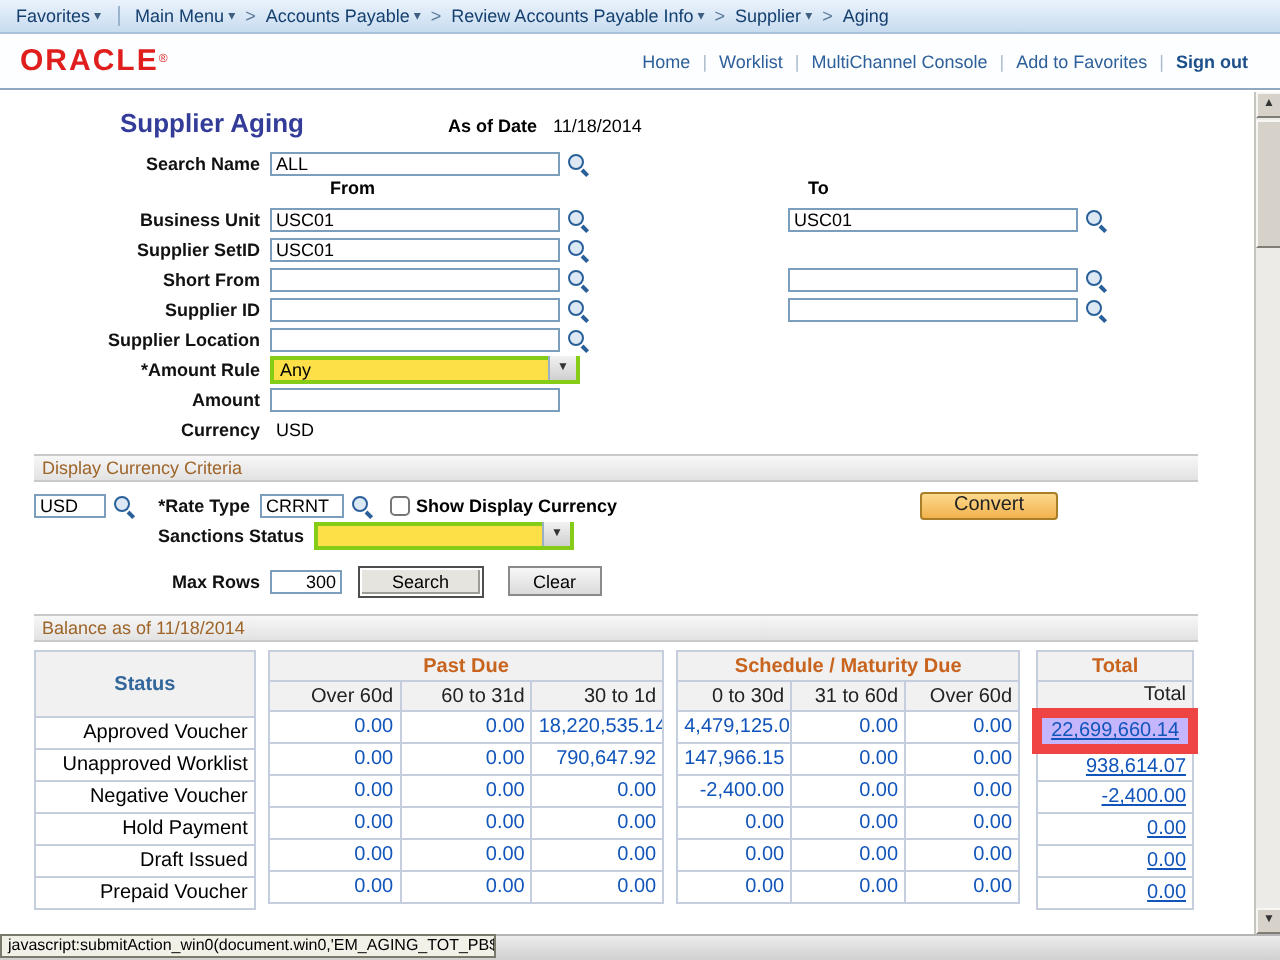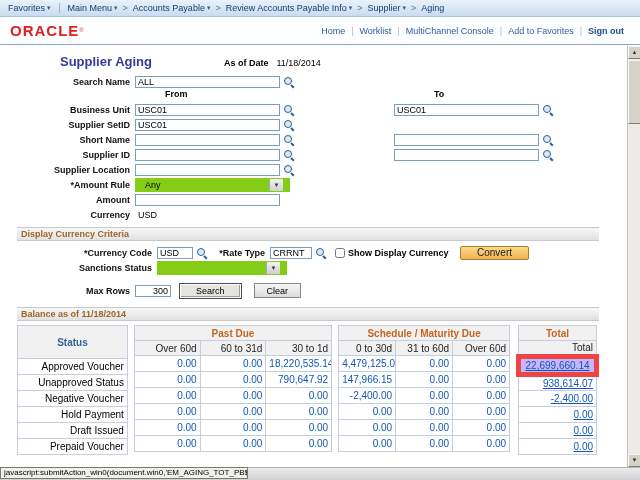--- a/index.html
+++ b/index.html
@@ -58,38 +58,38 @@
   }
   .lookup::after {
     content:""; position:absolute; left:8px; top:8px; width:4px; height:2px;
     background:#2a6099; transform:rotate(45deg); transform-origin:left center;
   }
 
   .tofield { position:absolute; left:377px; display:flex; align-items:center; }
 
   .ft-row { position:relative; height:13px; font-weight:bold; }
   .from-h { position:absolute; left:148px; }
-  .to-h { position:absolute; left:417px; }
+  .to-h { position:absolute; left:387px; }
 
   .sel {
-    border:7px solid #84cc16; height:14px; display:inline-flex; align-items:center;
-    background:#d946ef; cursor:pointer; padding-left:3px; position:relative;
+    border:2px solid #84cc16; height:14px; display:inline-flex; align-items:flex-end;
+    background:#fde047; cursor:pointer; padding-left:3px; position:relative;
   }
   .sel .arw {
     margin-left:auto; width:14px; height:12px; background:linear-gradient(#f2f2f2,#cfcfcf);
     border-left:1px solid #9ab0c4; display:flex; align-items:center; justify-content:center;
     font-size:6px; color:#333;
   }
   .sel.w155 { width:155px; }
   .sel.w130 { width:130px; }
 
   .section-bar {
     height:14px; background:linear-gradient(#f7f7f7,#e2e2e2);
     border-top:1px solid #c9c9c9; border-bottom:1px solid #c9c9c9;
-    color:#9e6428; font-weight:bold; display:flex; align-items:center;
+    color:#9e6428; font-weight:normal; display:flex; align-items:center;
     padding-left:4px; margin:5px 28px 4px 0;
   }
 
   .chk { width:10px; height:10px; margin:0 3px 0 8px; cursor:pointer; }
   .chk-label { font-weight:bold; }
 
   .btn-convert {
     position:absolute; left:443px; height:14px; padding:0 16px;
     background:linear-gradient(#fcd98c,#f2b24e); border:1px solid #a87f28; border-radius:2px;
     font-family:inherit; font-size:10px; color:#222; cursor:pointer;
@@ -223,21 +223,21 @@
     </span>
   </div>
 
   <div class="frow">
     <span class="flabel">Supplier SetID</span>
     <input class="tin" type="text" value="USC01" style="">
     <span class="lookup"></span>
   </div>
 
   <div class="frow">
-    <span class="flabel">Short Name</span>
+    <span class="flabel">Short From</span>
     <input class="tin" type="text" value="" style="">
     <span class="lookup"></span>
     <span class="tofield">
       <input class="tin" type="text" value="" style="">
       <span class="lookup"></span>
     </span>
   </div>
 
   <div class="frow">
     <span class="flabel">Supplier ID</span>
@@ -269,21 +269,20 @@
   </div>
 
   <div class="frow">
     <span class="flabel">Currency</span>
     <span class="plain-val">USD</span>
   </div>
 
   <div class="section-bar">Display Currency Criteria</div>
 
   <div class="frow">
-    <span class="flabel wide">*Currency Code</span>
     <input class="tin sm" type="text" value="USD" style="">
     <span class="lookup"></span>
     <span class="flabel" style="width:62px">*Rate Type</span>
     <input class="tin sm" style="width: 42px;" type="text" value="CRRNT">
     <span class="lookup"></span>
     <input class="chk" type="checkbox" style="">
     <span class="chk-label">Show Display Currency</span>
     <button class="btn-convert">Convert</button>
   </div>
 
@@ -308,21 +307,21 @@
 
     <table class="tbl t-status">
       <tbody>
           <tr>
             <th class="grp-status">Status</th>
           </tr>
       <tr>
             <td class="status-cell">Approved Voucher</td>
           </tr>
       <tr>
-            <td class="status-cell">Unapproved Status</td>
+            <td class="status-cell">Unapproved Worklist</td>
           </tr>
       <tr>
             <td class="status-cell">Negative Voucher</td>
           </tr>
       <tr>
             <td class="status-cell">Hold Payment</td>
           </tr>
       <tr>
             <td class="status-cell">Draft Issued</td>
           </tr>

